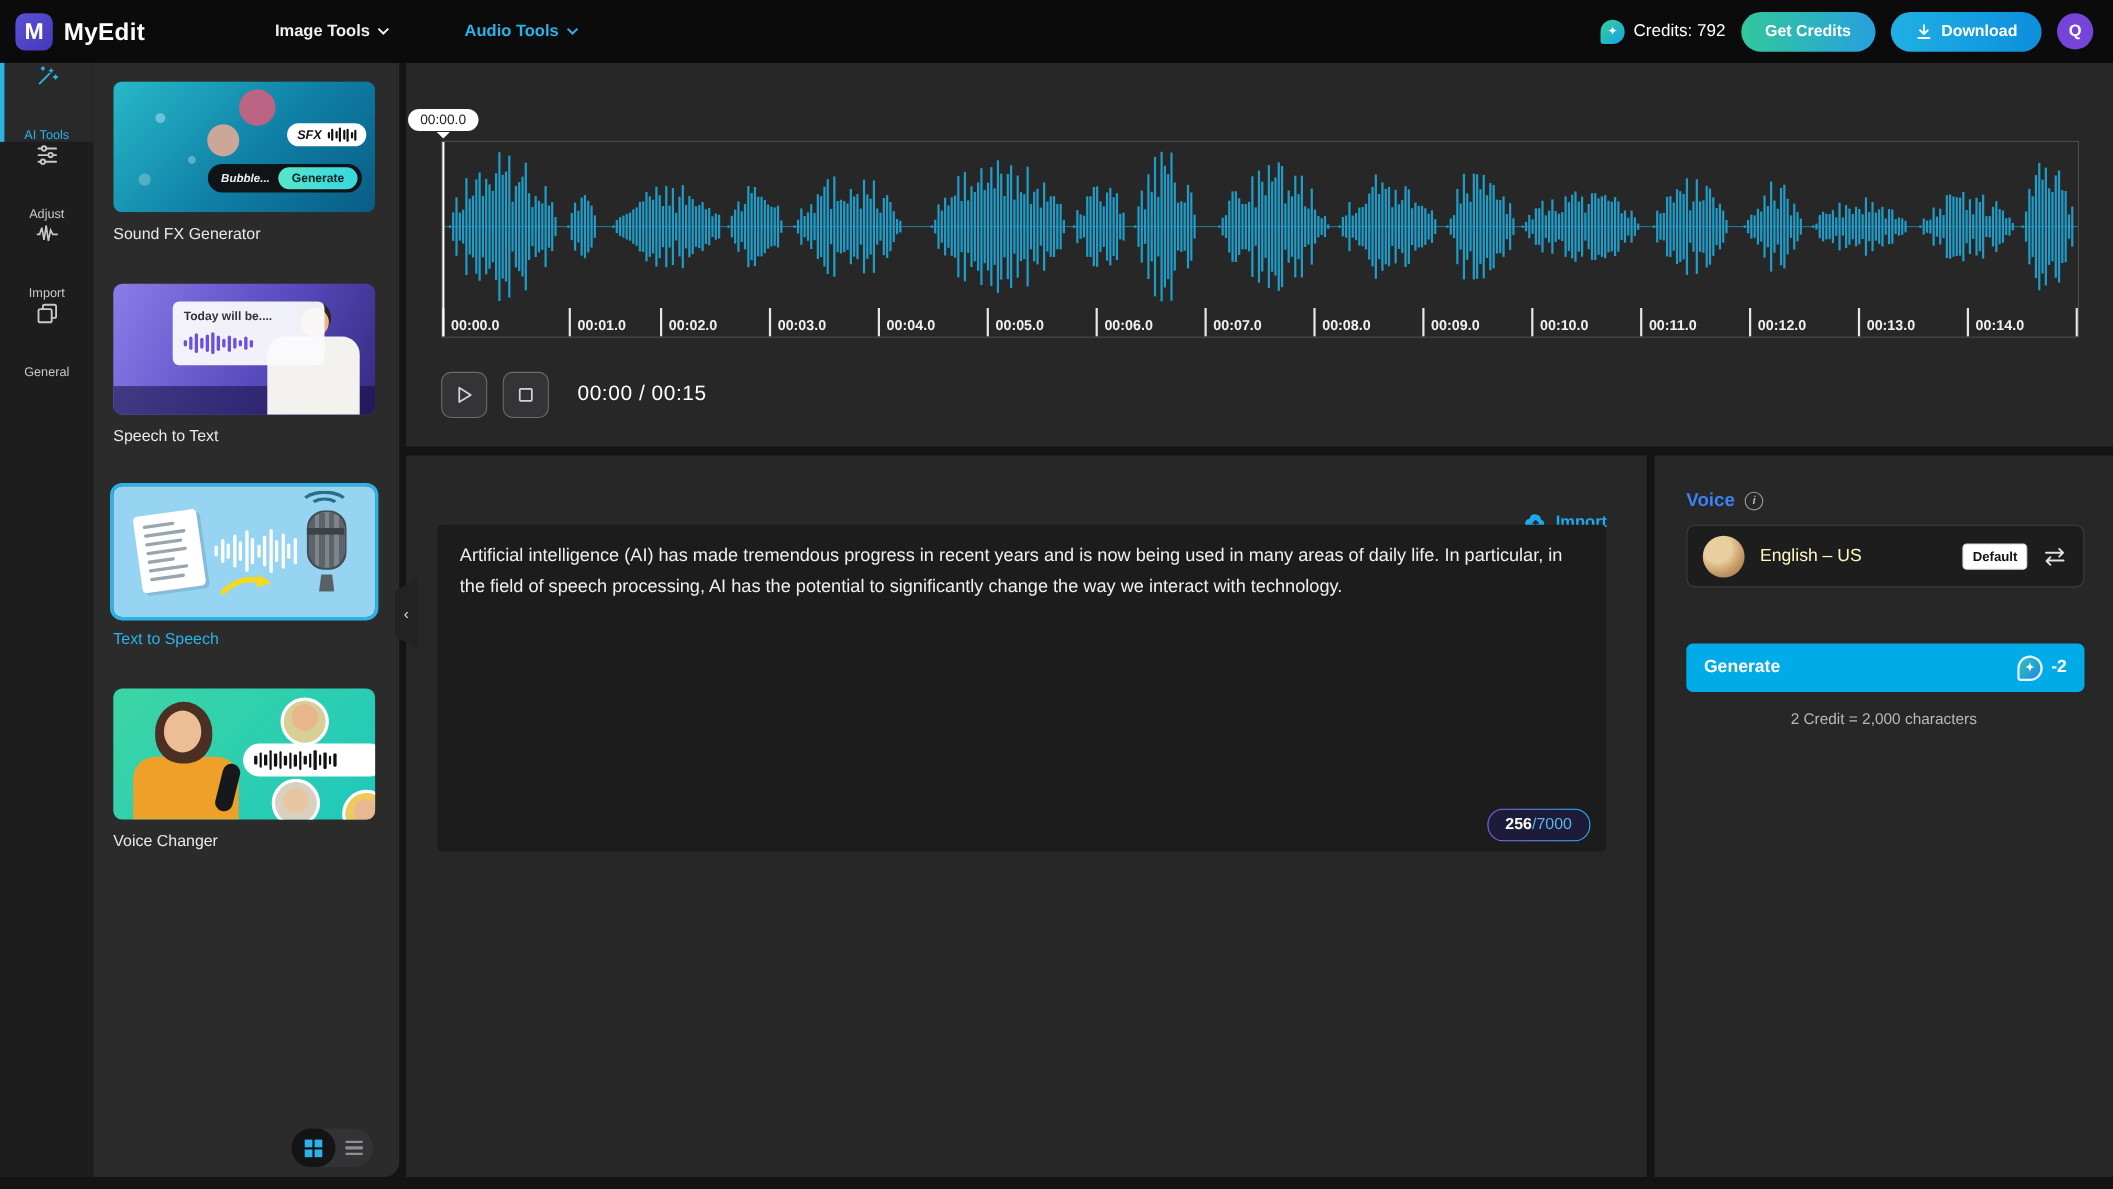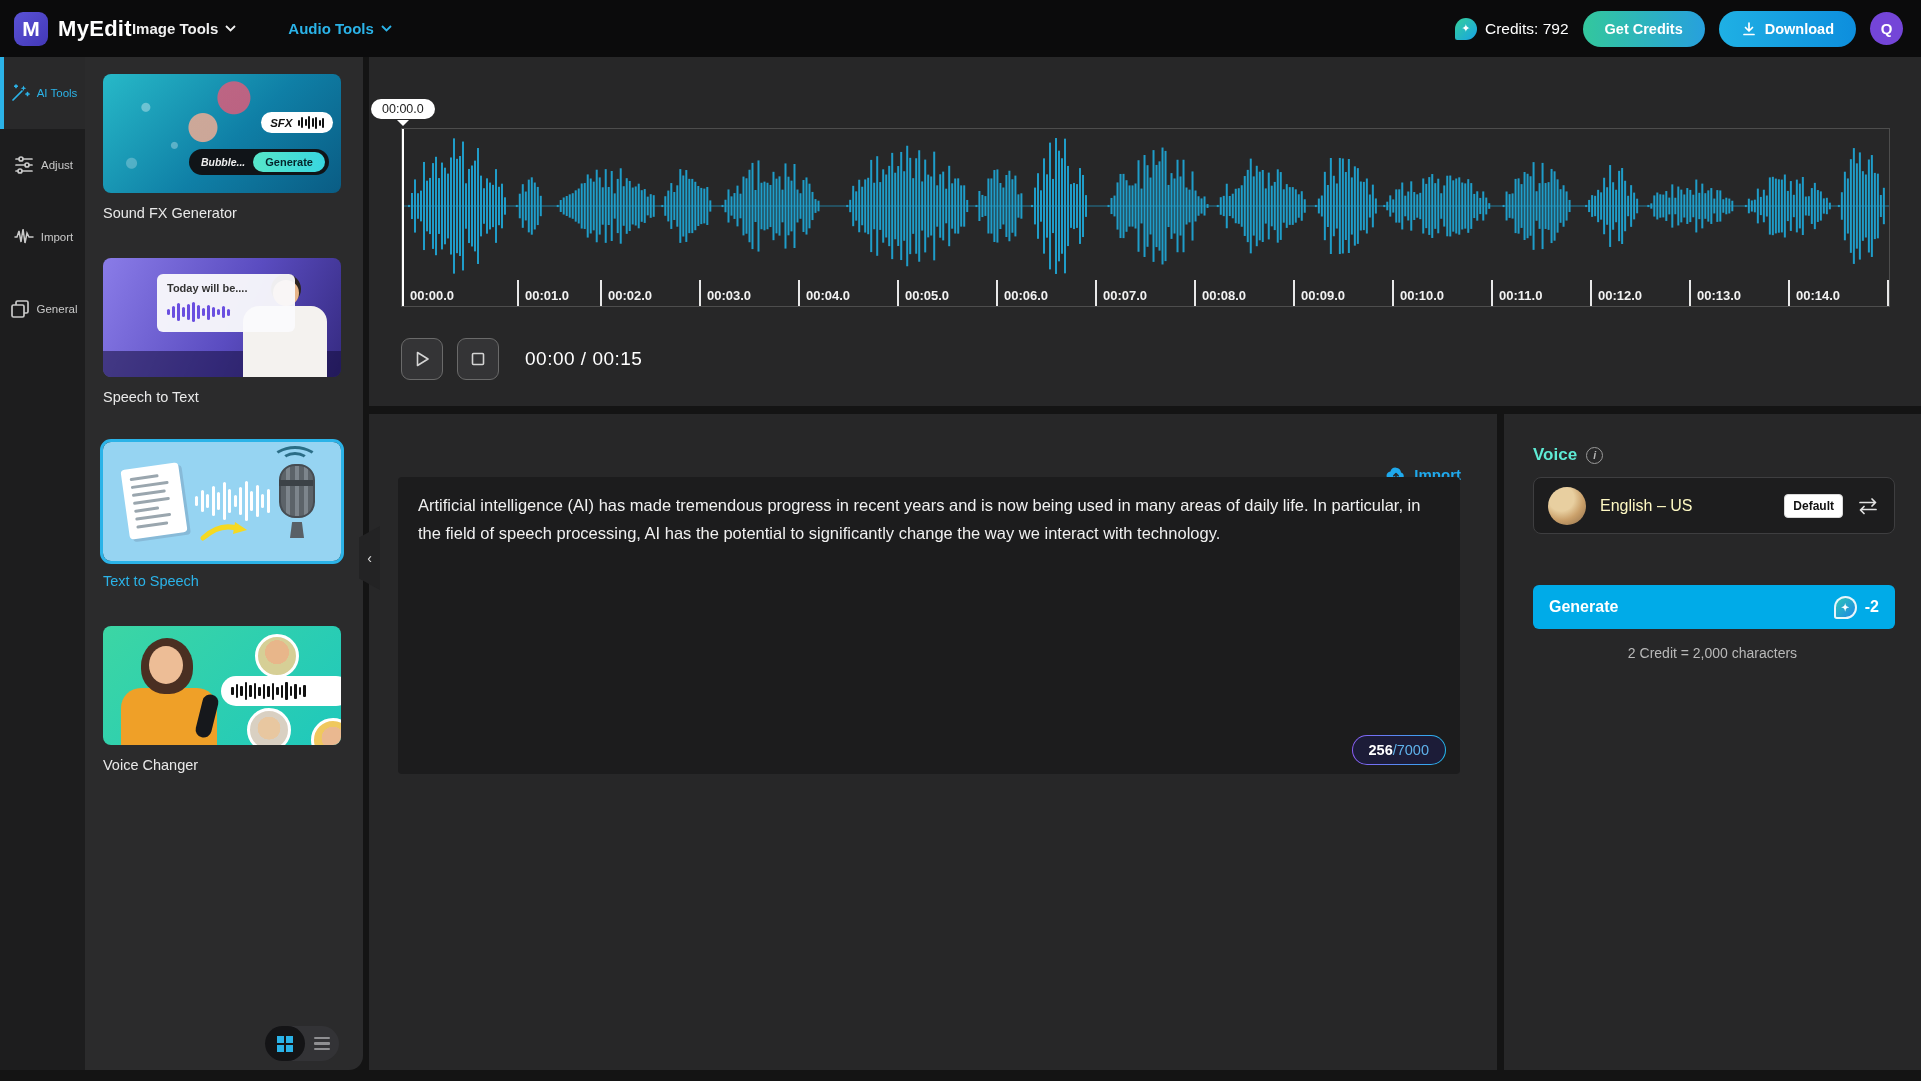--- a/index.html
+++ b/index.html
@@ -6,40 +6,40 @@
   html,body { width:1921px; height:1081px; overflow:hidden; background:#141414;
     font-family:"Liberation Sans", sans-serif; }
 
   
   .navbar { position:absolute; left:0; top:0; width:1921px; height:57px; background:#0b0b0c;
     display:flex; align-items:center; z-index:10; }
   .logo { width:34px; height:34px; margin-left:14px; border-radius:9px;
     background:linear-gradient(135deg,#5a52d5,#4338b8); color:#fff; font-weight:bold; font-size:21px;
     display:flex; align-items:center; justify-content:center; }
   .brand-name { color:#fff; font-size:22px; font-weight:700; margin-left:10px; letter-spacing:.3px; }
-  .nav-menus { display:flex; gap:52px; }
+  .nav-menus { display:flex; gap:68px; margin-left:118px; }
   .menu { display:flex; align-items:center; gap:7px; color:#f0f0f0; font-size:15px; font-weight:700; cursor:pointer; }
   .menu.accent { color:#2bb3e8; }
   .nav-right { margin-left:auto; display:flex; align-items:center; margin-right:18px; gap:14px; }
   .credits { display:flex; align-items:center; gap:8px; color:#fff; font-size:15.5px; }
   .drop-icon { width:22px; height:22px; border-radius:50% 50% 50% 10%;
     background:linear-gradient(135deg,#34cf9a,#17a3e6);
     display:flex; align-items:center; justify-content:center; color:#fff; font-size:11px; }
   .btn-pill { border:none; border-radius:19px; height:36px; padding:0 22px; color:#fff;
     font-size:14.5px; font-weight:700; cursor:pointer; font-family:inherit;
     display:flex; align-items:center; gap:8px; }
   .btn-get { background:linear-gradient(90deg,#33c79d,#27a0dd); }
   .btn-dl  { background:linear-gradient(90deg,#1fb0e4,#0d8edd); }
   .avatar { width:33px; height:33px; border-radius:50%; background:#7445d8; color:#fff;
     font-size:15px; font-weight:700; display:flex; align-items:center; justify-content:center; cursor:pointer; }
 
   
   .rail { position:absolute; left:0; top:57px; width:85px; height:1013px; background:#1d1d1e; }
-  .rail-item { position:relative; height:72px; display:flex; flex-direction:row; align-items:center;
-    justify-content:center; gap:5px; color:#c9c9c9; font-size:11.5px; cursor:pointer; }
+  .rail-item { position:relative; height:72px; display:flex; flex-direction:column; align-items:center;
+    justify-content:space-between; gap:5px; color:#c9c9c9; font-size:11.5px; cursor:pointer; }
   .rail-item svg { stroke:currentColor; }
   .rail-item.active { background:#29292a; color:#2bb3e8; }
   .rail-item.active::before { content:""; position:absolute; left:0; top:0; width:4px; height:100%; background:#2bb3e8; }
 
   
   .tools-panel { position:absolute; left:85px; top:57px; width:278px; height:1013px;
     background:#2b2b2c; border-bottom-right-radius:14px; }
   .tool-card { position:absolute; left:18px; width:240px; cursor:pointer; }
   .thumb { width:238px; height:119px; border-radius:8px; position:relative; overflow:hidden; }
   .tool-label { margin-top:12px; color:#e9e9e9; font-size:14.5px; }
@@ -148,21 +148,21 @@
   .char-pill { position:absolute; right:14px; bottom:9px; height:30px; padding:0 16px; border-radius:16px;
     display:flex; align-items:center; font-size:14.5px; font-weight:700;
     border:1.5px solid transparent;
     background:linear-gradient(#1c1c38,#1c1c38) padding-box, linear-gradient(90deg,#8b5cf6,#22b8ee) border-box; }
   .char-count { color:#fff; }
   .char-limit { color:#5fb2ea; font-weight:400; }
 
   
   .voice-panel { position:absolute; left:1504px; top:414px; width:417px; height:656px; background:#272728; }
   .voice-head { position:absolute; left:29px; top:31px; display:flex; align-items:center; gap:9px; }
-  .voice-title { color:#5eead4; font-size:17px; font-weight:700; }
+  .voice-title { color:#3b82f6; font-size:17px; font-weight:700; }
   .info-ic { width:17px; height:17px; border-radius:50%; border:1.5px solid #9a9a9a; color:#b5b5b5;
     font-size:10.5px; display:flex; align-items:center; justify-content:center; font-style:italic; font-weight:700; }
   .voice-card { position:absolute; left:29px; top:63px; width:362px; height:57px; background:#1d1d1e;
     border:1px solid #3e3e40; border-radius:8px; display:flex; align-items:center; padding:0 14px; cursor:pointer; }
   .voice-avatar { width:38px; height:38px; border-radius:50%;
     background:radial-gradient(circle at 35% 30%, #e8cfa0 0 35%, #caa06a 60%, #8a6a48 100%); }
   .voice-name { color:#fef9c3; font-size:16px; margin-left:14px; }
   .default-badge { margin-left:auto; background:#fff; color:#111; font-size:12px; font-weight:800;
     padding:4px 8px; border-radius:4px; border:1px solid #d8d8d8; }
   .swap-ic { margin-left:13px; cursor:pointer; display:flex; }

